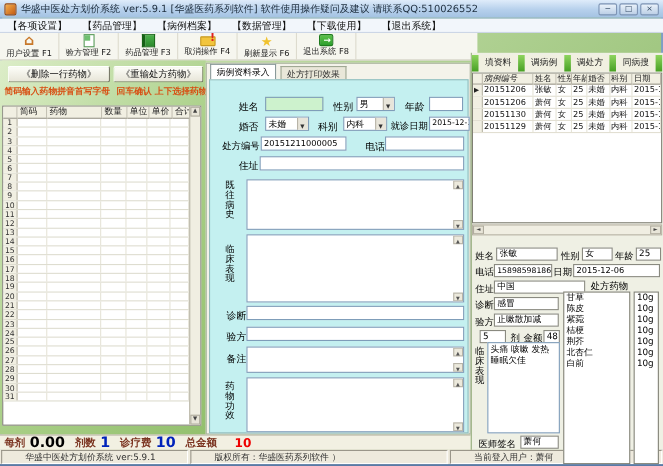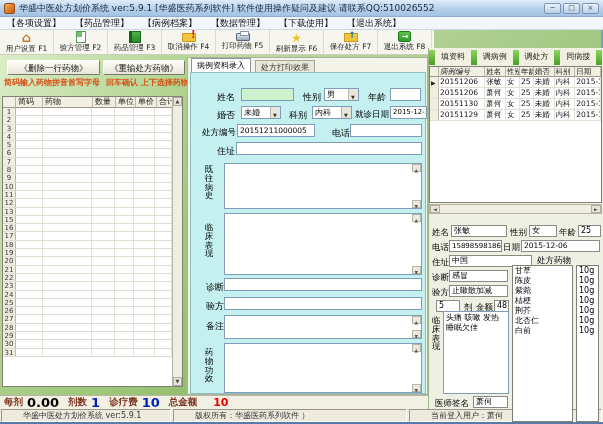--- a/index.html
+++ b/index.html
@@ -135,30 +135,22 @@
         </div>
         <div class="tool-btn">
           <div class="tb-icon medicine-book-icon"></div>
           <div class="tb-label">药品管理 F3</div>
         </div>
         <div class="tool-btn">
           <div class="tb-icon cancel-folder-icon"></div>
           <div class="tb-label">取消操作 F4</div>
         </div>
         <div class="tool-btn">
-          <div class="tb-icon printer-icon"></div>
-          <div class="tb-label">打印药物 F5</div>
-        </div>
-        <div class="tool-btn">
           <div class="tb-icon refresh-star-icon"></div>
           <div class="tb-label">刷新显示 F6</div>
-        </div>
-        <div class="tool-btn">
-          <div class="tb-icon save-folder-icon"></div>
-          <div class="tb-label">保存处方 F7</div>
         </div>
         <div class="tool-btn">
           <div class="tb-icon exit-icon"></div>
           <div class="tb-label">退出系统 F8</div>
         </div>
       </div>
   </div>
 
   <div id="left-panel" class="abs">
     <button class="gbtn" style="left:7px;top:5px;width:93px">《删除一行药物》</button>
@@ -280,20 +272,29 @@
             <div class="grn">12</div>
             <div class="gc" style="width: 27px;"></div>
             <div class="gc" style="width: 50px;"></div>
             <div class="gc" style="width: 23px;"></div>
             <div class="gc" style="width: 20px;"></div>
             <div class="gc" style="width: 21px;"></div>
             <div class="gc" style="width: 17px;"></div>
           </div>
           <div class="grow">
             <div class="grn">13</div>
+            <div class="gc" style="width: 27px;"></div>
+            <div class="gc" style="width: 50px;"></div>
+            <div class="gc" style="width: 23px;"></div>
+            <div class="gc" style="width: 20px;"></div>
+            <div class="gc" style="width: 21px;"></div>
+            <div class="gc" style="width: 17px;"></div>
+          </div>
+          <div class="grow">
+            <div class="grn">14</div>
             <div class="gc" style="width: 27px;"></div>
             <div class="gc" style="width: 50px;"></div>
             <div class="gc" style="width: 23px;"></div>
             <div class="gc" style="width: 20px;"></div>
             <div class="gc" style="width: 21px;"></div>
             <div class="gc" style="width: 17px;"></div>
           </div>
           <div class="grow">
             <div class="grn">15</div>
             <div class="gc" style="width: 27px;"></div>

